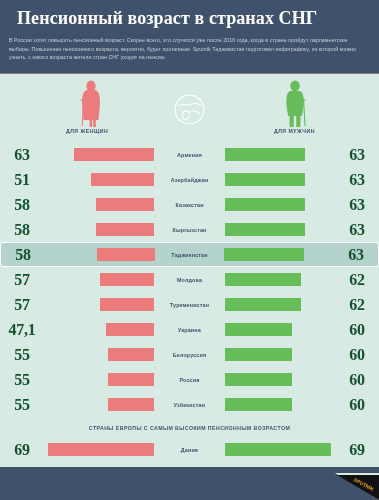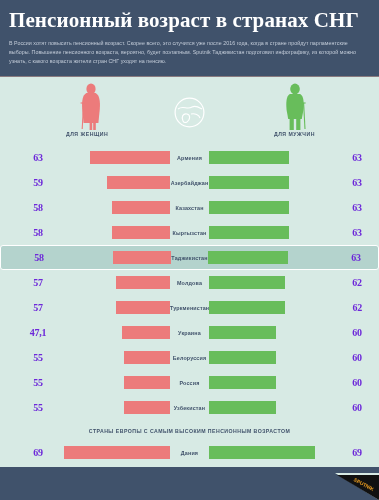--- a/index.html
+++ b/index.html
@@ -14,23 +14,23 @@
   
   .header{
     background:#40526b;
     padding:9px 9px 11px 9px;
     box-sizing:border-box;
     border-bottom:1px solid #8a7b7f;
   }
   .header-title{
     color:#ffffff;
     font-family:"Liberation Serif", serif;
-    font-size:21px;
+    font-size:18px;
     letter-spacing:.1px;
-    margin:0 0 7px 0;
+    margin:0 0 7px 8px;
     line-height:1.1;
     white-space:nowrap;
   }
   .header-desc{
     color:#c3ccd9;
     font-size:5.3px;
     line-height:1.65;
     margin:0;
     letter-spacing:.04px;
   }
@@ -68,25 +68,24 @@
   .row.highlight{
     background:#b4d3cd;
     border:1.4px solid #ffffff;
     border-radius:3px;
   }
   .num{
     width:44px;
     text-align:center;
     font-family:"Liberation Serif", serif;
     font-weight:bold;
-    font-size:10px;
-    color:#6d28d9;
+    font-size:16px;
+    color:#14532d;
     flex:none;
     letter-spacing:-.3px;
-    margin-left:16px;
   }
   .num.right{text-align:center;}
   .barcell{
     flex:none;
     height:13px;
     display:flex;
     align-items:center;
   }
   .barcell.left{width:110px;justify-content:flex-end;}
   .barcell.right{width:110px;justify-content:flex-start;}
@@ -179,21 +178,21 @@
         <div class="barcell left">
           <span class="bar bar-w" style="width: 80px; background: rgb(236, 123, 123);"></span>
         </div>
         <div class="country">Армения</div>
         <div class="barcell right">
           <span class="bar bar-m" style="width: 80px; background: rgb(104, 189, 91);"></span>
         </div>
         <div class="num right">63</div>
       </div>
       <div class="row">
-        <div class="num">59</div>
+        <div class="num">51</div>
         <div class="barcell left">
           <span class="bar bar-w" style="width: 63px; background: rgb(236, 123, 123);"></span>
         </div>
         <div class="country">Азербайджан</div>
         <div class="barcell right">
           <span class="bar bar-m" style="width: 80px; background: rgb(104, 189, 91);"></span>
         </div>
         <div class="num right">63</div>
       </div>
       <div class="row">

